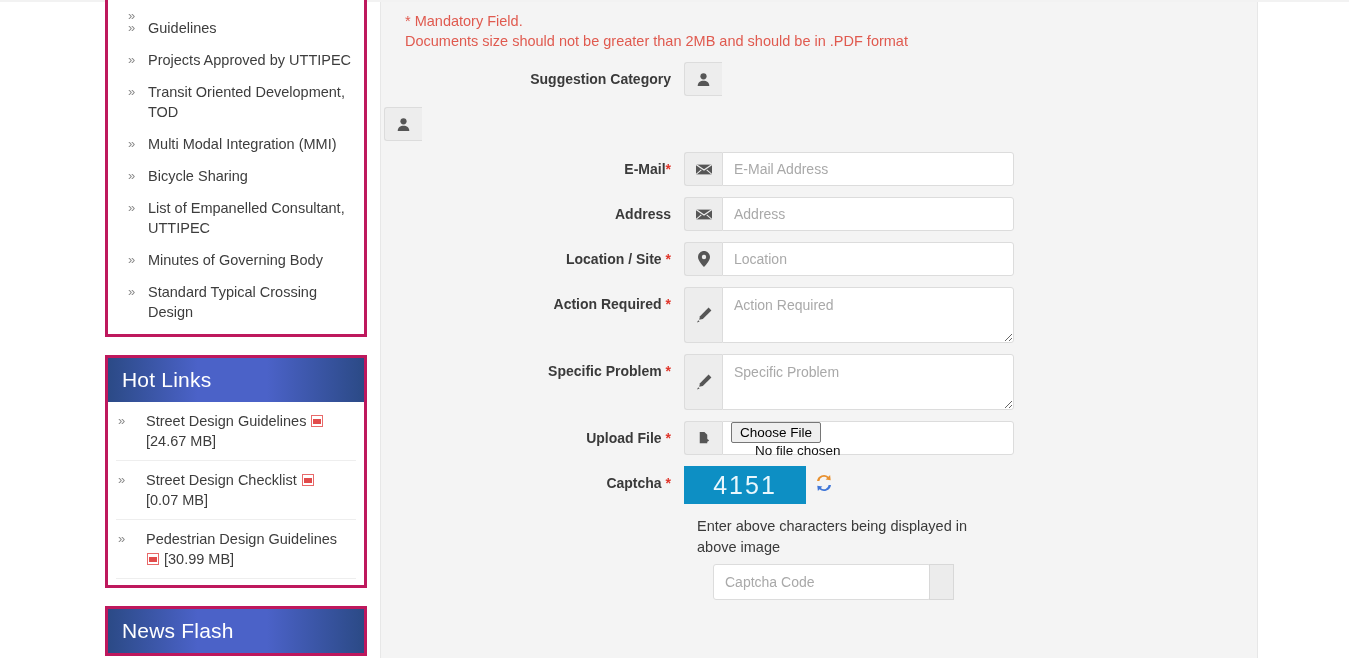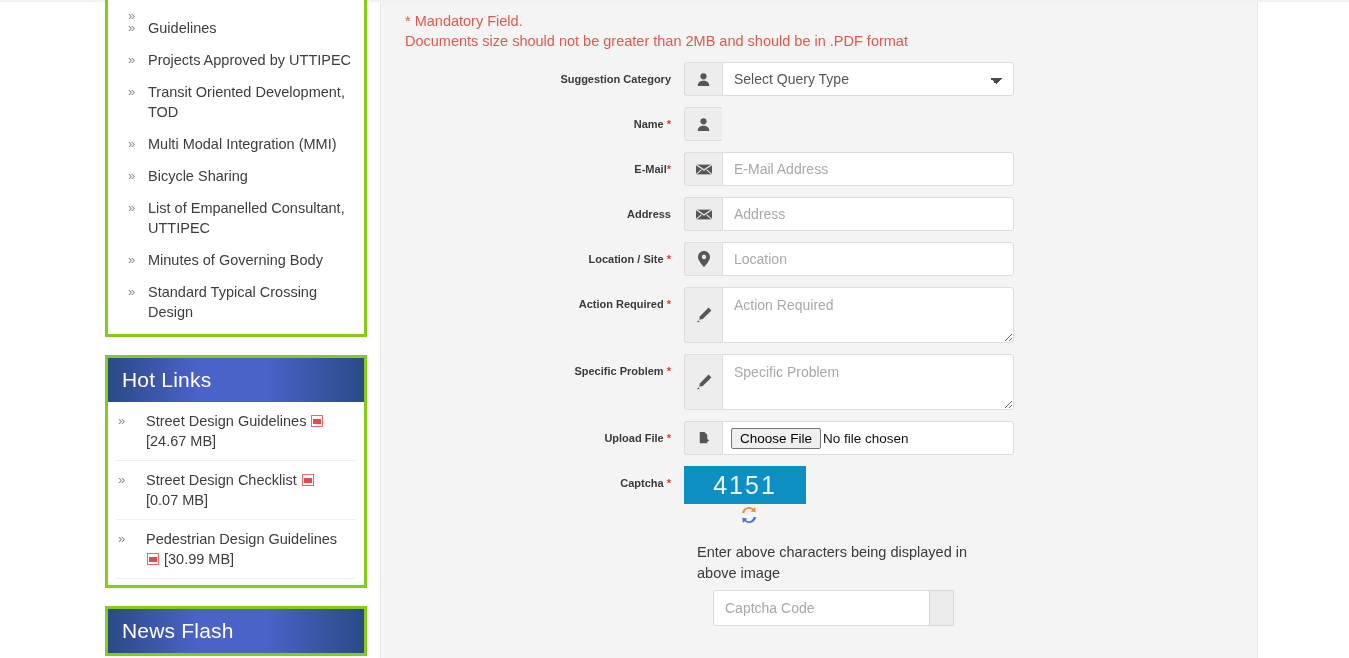--- a/index.html
+++ b/index.html
@@ -26,21 +26,21 @@
     background: #f4f4f4;
     border-left: 1px solid #e7e7e7;
     border-right: 1px solid #e7e7e7;
   }
 
   
   .sidebar {
     position: absolute; left: 105px; top: 0; width: 262px;
   }
   .panel {
-    border: 3px solid #84cc16;
+    border: 3px solid #be185d;
     background: #ffffff;
     margin-bottom: 18px;
   }
   .panel-head {
     height: 44px;
     background: linear-gradient(to right, #2b4a86 0%, #4b62c8 35%, #4b62c8 62%, #2b4a86 100%);
     color: #ffffff;
     font-size: 21px;
     line-height: 44px;
     padding-left: 14px;
@@ -107,21 +107,21 @@
 
   .row {
     display: flex;
     align-items: flex-start;
     margin-top: 11px;
   }
   .lbl {
     width: 300px;
     text-align: right;
     padding-right: 13px;
-    font-size: 11px;
+    font-size: 14px;
     font-weight: bold;
     color: #3a3a3a;
     line-height: 34px;
   }
   .star { color: #e0362b; font-weight: bold; }
 
   .ctrl { display: flex; align-items: stretch; }
   .addon {
     width: 38px;
     min-height: 34px;
@@ -162,35 +162,36 @@
     height: 56px;
     padding-top: 8px;
     resize: vertical;
     line-height: 18px;
   }
   .filefield {
     width: 292px; height: 34px;
     border: 1px solid #dcdcdc;
     background: #ffffff;
     border-radius: 0 3px 3px 0;
-    display: flex; align-items: center;
+    display: flex; align-items: flex-start;
     padding-left: 8px;
     font-size: 13.5px;
     color: #2b2b2b;
+    flex-direction: column;
   }
   .choose-btn {
     border: 1px solid #767676;
     background: #efefef;
     border-radius: 2px;
     padding: 2px 8px;
     font-size: 13.5px;
     color: #000;
     font-family: "Liberation Sans", sans-serif;
   }
-  .nofile { margin-left: 2px; color: #111; font-size: 13.5px; }
+  .nofile { margin-left: 24px; color: #111; font-size: 13.5px; }
 
   
   .captcha-img {
     width: 122px; height: 38px;
     background: #0d8fc4;
     display: flex; align-items: center; justify-content: center;
     color: #e9f7fd;
     font-size: 25px;
     letter-spacing: 2px;
     font-family: "Liberation Sans", sans-serif;
@@ -315,31 +316,24 @@
       <div class="lbl">
         <span>Suggestion Category</span>
       </div>
       <div class="ctrl">
         <div class="addon">
           <svg width="15" height="15" viewBox="0 0 16 16">
               <circle cx="8" cy="4.6" r="3.3" fill="#565656"></circle>
               <path d="M1.8 15c0-3.6 2.8-5.6 6.2-5.6s6.2 2 6.2 5.6z" fill="#565656"></path>
             </svg>
         </div>
-        <select class="field">
-          <option>Select Query Type</option>
-        </select>
-      </div>
-    </div>
-
-    <div class="row">
-      <div class="lbl">
-        <span>Name</span>
-        <span class="star">*</span>
-      </div>
+      </div>
+    </div>
+
+    <div class="row">
       <div class="ctrl">
         <div class="addon">
           <svg width="15" height="15" viewBox="0 0 16 16">
               <circle cx="8" cy="4.6" r="3.3" fill="#565656"></circle>
               <path d="M1.8 15c0-3.6 2.8-5.6 6.2-5.6s6.2 2 6.2 5.6z" fill="#565656"></path>
             </svg>
         </div>
       </div>
     </div>
 
@@ -440,21 +434,21 @@
           <span class="nofile">No file chosen</span>
         </div>
       </div>
     </div>
 
     <div class="row">
       <div class="lbl">
         <span>Captcha</span>
         <span class="star">*</span>
       </div>
-      <div style="display:flex;flex-direction:column;">
+      <div style="display:flex;">
         <div class="captcha-img">4151</div>
         <span class="refresh-ico">
           <svg width="20" height="22" viewBox="0 0 20 22">
             <path d="M3 9a7 7 0 0 1 11.5-4.3l1.6-1.6.6 5.1-5.1-.6 1.6-1.6A4.6 4.6 0 0 0 5.4 9z" fill="#e8902f"></path>
             <path d="M17 13a7 7 0 0 1-11.5 4.3l-1.6 1.6-.6-5.1 5.1.6-1.6 1.6A4.6 4.6 0 0 0 14.6 13z" fill="#3f76d8"></path>
           </svg>
         </span>
       </div>
     </div>
 

